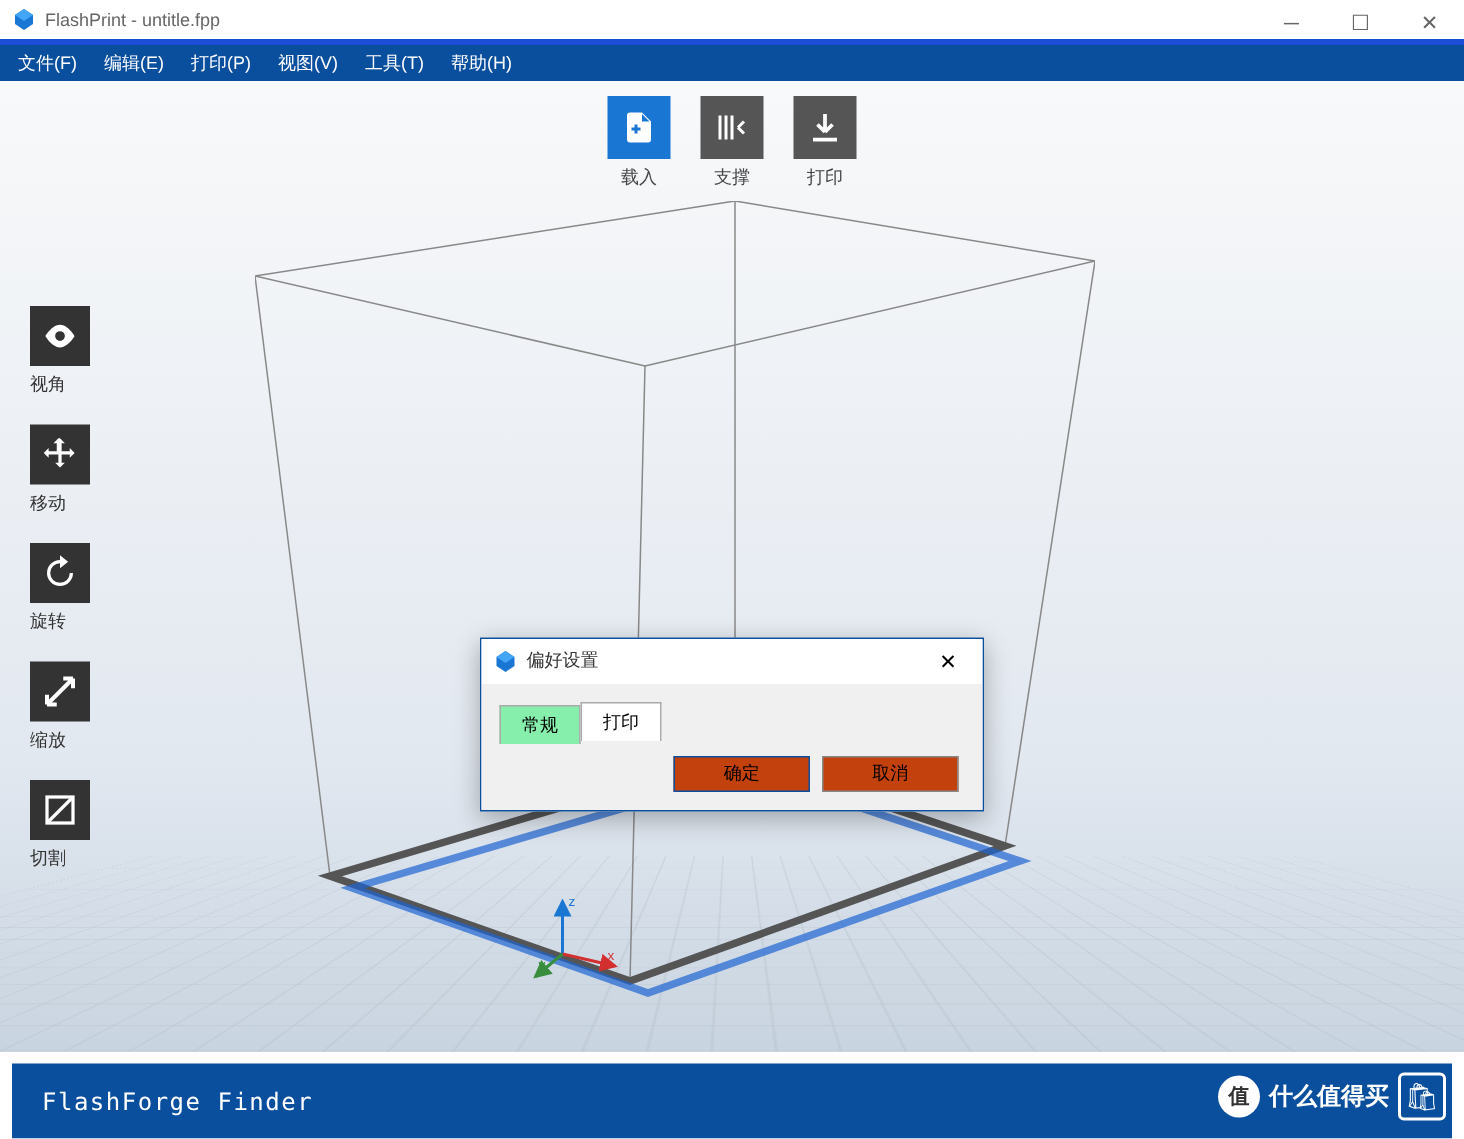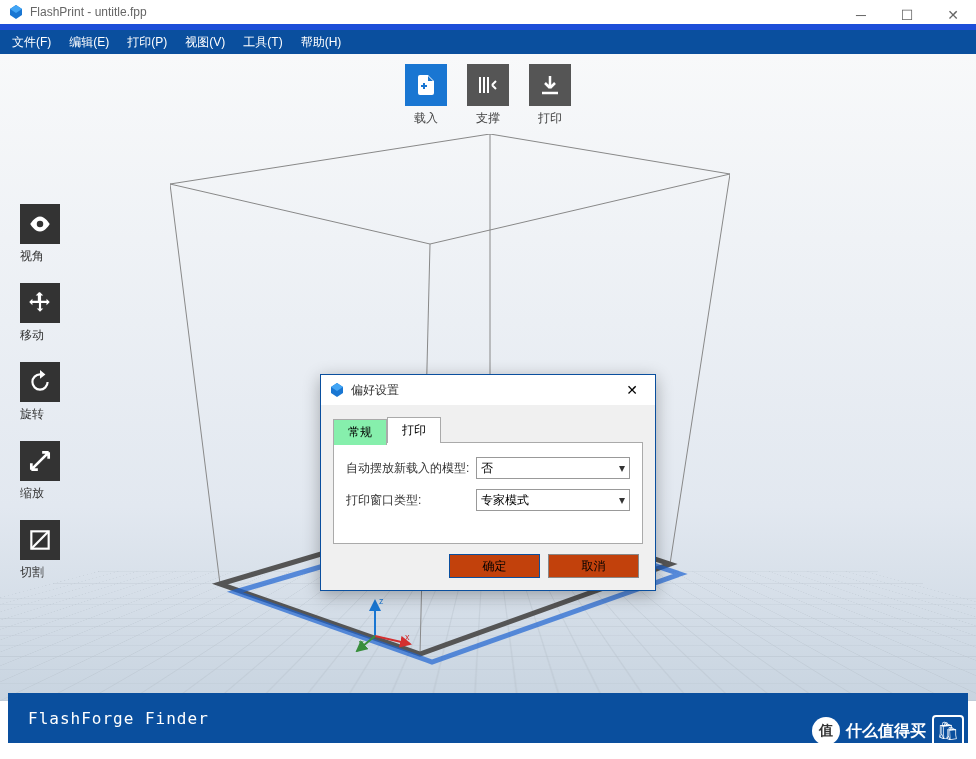--- a/index.html
+++ b/index.html
@@ -1,19 +1,19 @@
 <!DOCTYPE html>
 <html><head>
   <meta charset="utf-8">
   <style>
     * { margin: 0; padding: 0; box-sizing: border-box; font-family: "Microsoft YaHei", "SimSun", sans-serif; }
     body { width: 976px; height: 759px; overflow: hidden; position: relative; background: #fff; }
     
     
-    .titlebar { height: 30px; background: #fff; display: flex; align-items: center; padding: 0 8px; border-bottom: 6px solid #1d4ed8; position: relative; }
+    .titlebar { height: 30px; background: #fff; display: flex; align-items: center; padding: 0 8px; border-bottom: 4px solid #1d4ed8; position: relative; }
     .titlebar-icon { width: 16px; height: 16px; margin-right: 6px; }
     .titlebar-text { font-size: 12px; color: #666; flex: 1; }
     .win-controls { display: flex; position: absolute; right: 0; top: 0; height: 30px; }
     .win-btn { width: 46px; height: 30px; display: flex; align-items: center; justify-content: center; color: #666; font-size: 14px; cursor: pointer; }
     
     
     .menubar { height: 24px; background: #0a4f9e; display: flex; align-items: center; padding: 0 12px; gap: 18px; }
     .menu-item { color: #fff; font-size: 12px; cursor: pointer; }
     
     
@@ -36,21 +36,21 @@
     .top-tool-btn.gray { background: #555; }
     .top-tool-label { font-size: 12px; color: #444; text-align: center; }
     
     
     .left-toolbar { position: absolute; top: 150px; left: 20px; display: flex; flex-direction: column; gap: 18px; z-index: 5; }
     .left-tool { display: flex; flex-direction: column; gap: 4px; }
     .left-tool-btn { width: 40px; height: 40px; background: #333; display: flex; align-items: center; justify-content: center; cursor: pointer; }
     .left-tool-label { font-size: 12px; color: #333; }
     
     
-    .statusbar { position: absolute; bottom: 16px; left: 8px; right: 8px; height: 50px; background: #0a4f9e; display: flex; align-items: center; padding: 0 20px; }
+    .statusbar { position: absolute; bottom: 0; left: 8px; right: 8px; height: 50px; background: #0a4f9e; display: flex; align-items: center; padding: 0 20px; }
     .status-text { color: #fff; font-family: "SimSun", monospace; font-size: 16px; letter-spacing: 1px; flex: 1; }
     
     
     .dialog-overlay { position: absolute; top: 54px; left: 0; right: 0; bottom: 58px; z-index: 10; display: flex; align-items: center; justify-content: center; padding-top: 210px; }
     .dialog { width: 336px; background: #f0f0f0; border: 1px solid #0a4f9e; box-shadow: 0 4px 16px rgba(0,0,0,0.3); }
     .dialog-titlebar { height: 30px; background: #fff; display: flex; align-items: center; padding: 0 8px; }
     .dialog-icon { width: 16px; height: 16px; margin-right: 6px; }
     .dialog-title { font-size: 12px; color: #333; flex: 1; }
     .dialog-close { width: 30px; height: 28px; display: flex; align-items: center; justify-content: center; font-size: 14px; cursor: pointer; }
     .dialog-body { padding: 12px 12px 8px; background: #f0f0f0; }
@@ -215,34 +215,20 @@
         <polygon points="8,1 14,5 8,9 2,5" fill="#42a5f5"></polygon>
       </svg>
       <span class="dialog-title">偏好设置</span>
       <div class="dialog-close">✕</div>
     </div>
     <div class="dialog-body">
       <div class="tab-strip">
         <div class="tab inactive">常规</div>
         <div class="tab active">打印</div>
       </div>
-      <div class="tab-content">
-        <div class="form-row">
-          <span class="form-label">自动摆放新载入的模型:</span>
-          <div class="form-select">
-            <span>否</span>
-          </div>
-        </div>
-        <div class="form-row">
-          <span class="form-label">打印窗口类型:</span>
-          <div class="form-select">
-            <span>专家模式</span>
-          </div>
-        </div>
-      </div>
       <div class="dialog-buttons">
         <div class="dialog-btn primary">确定</div>
         <div class="dialog-btn">取消</div>
       </div>
     </div>
   </div>
 </div>
 
 <div class="statusbar">
   <span class="status-text">FlashForge Finder</span>

